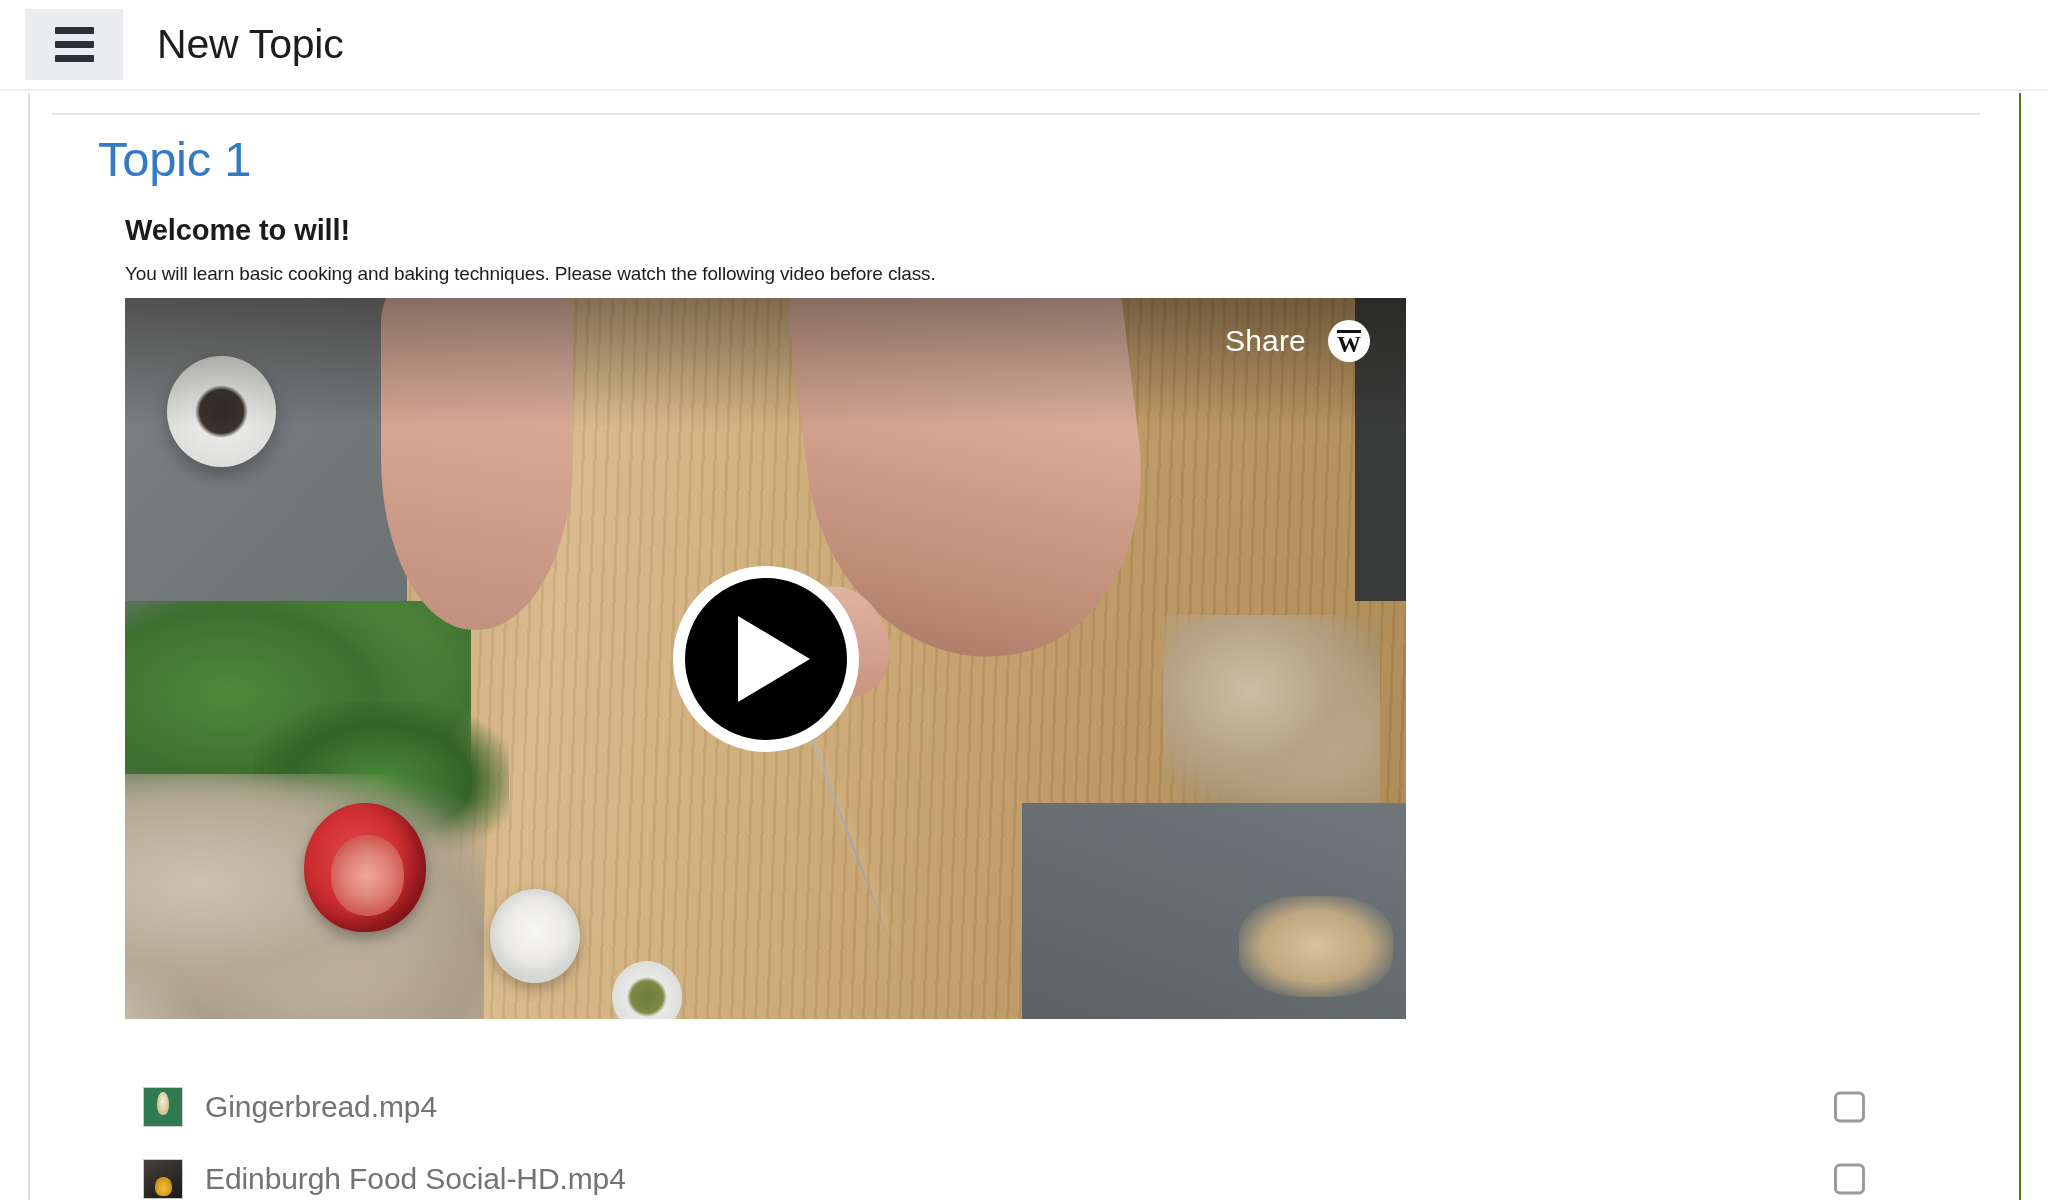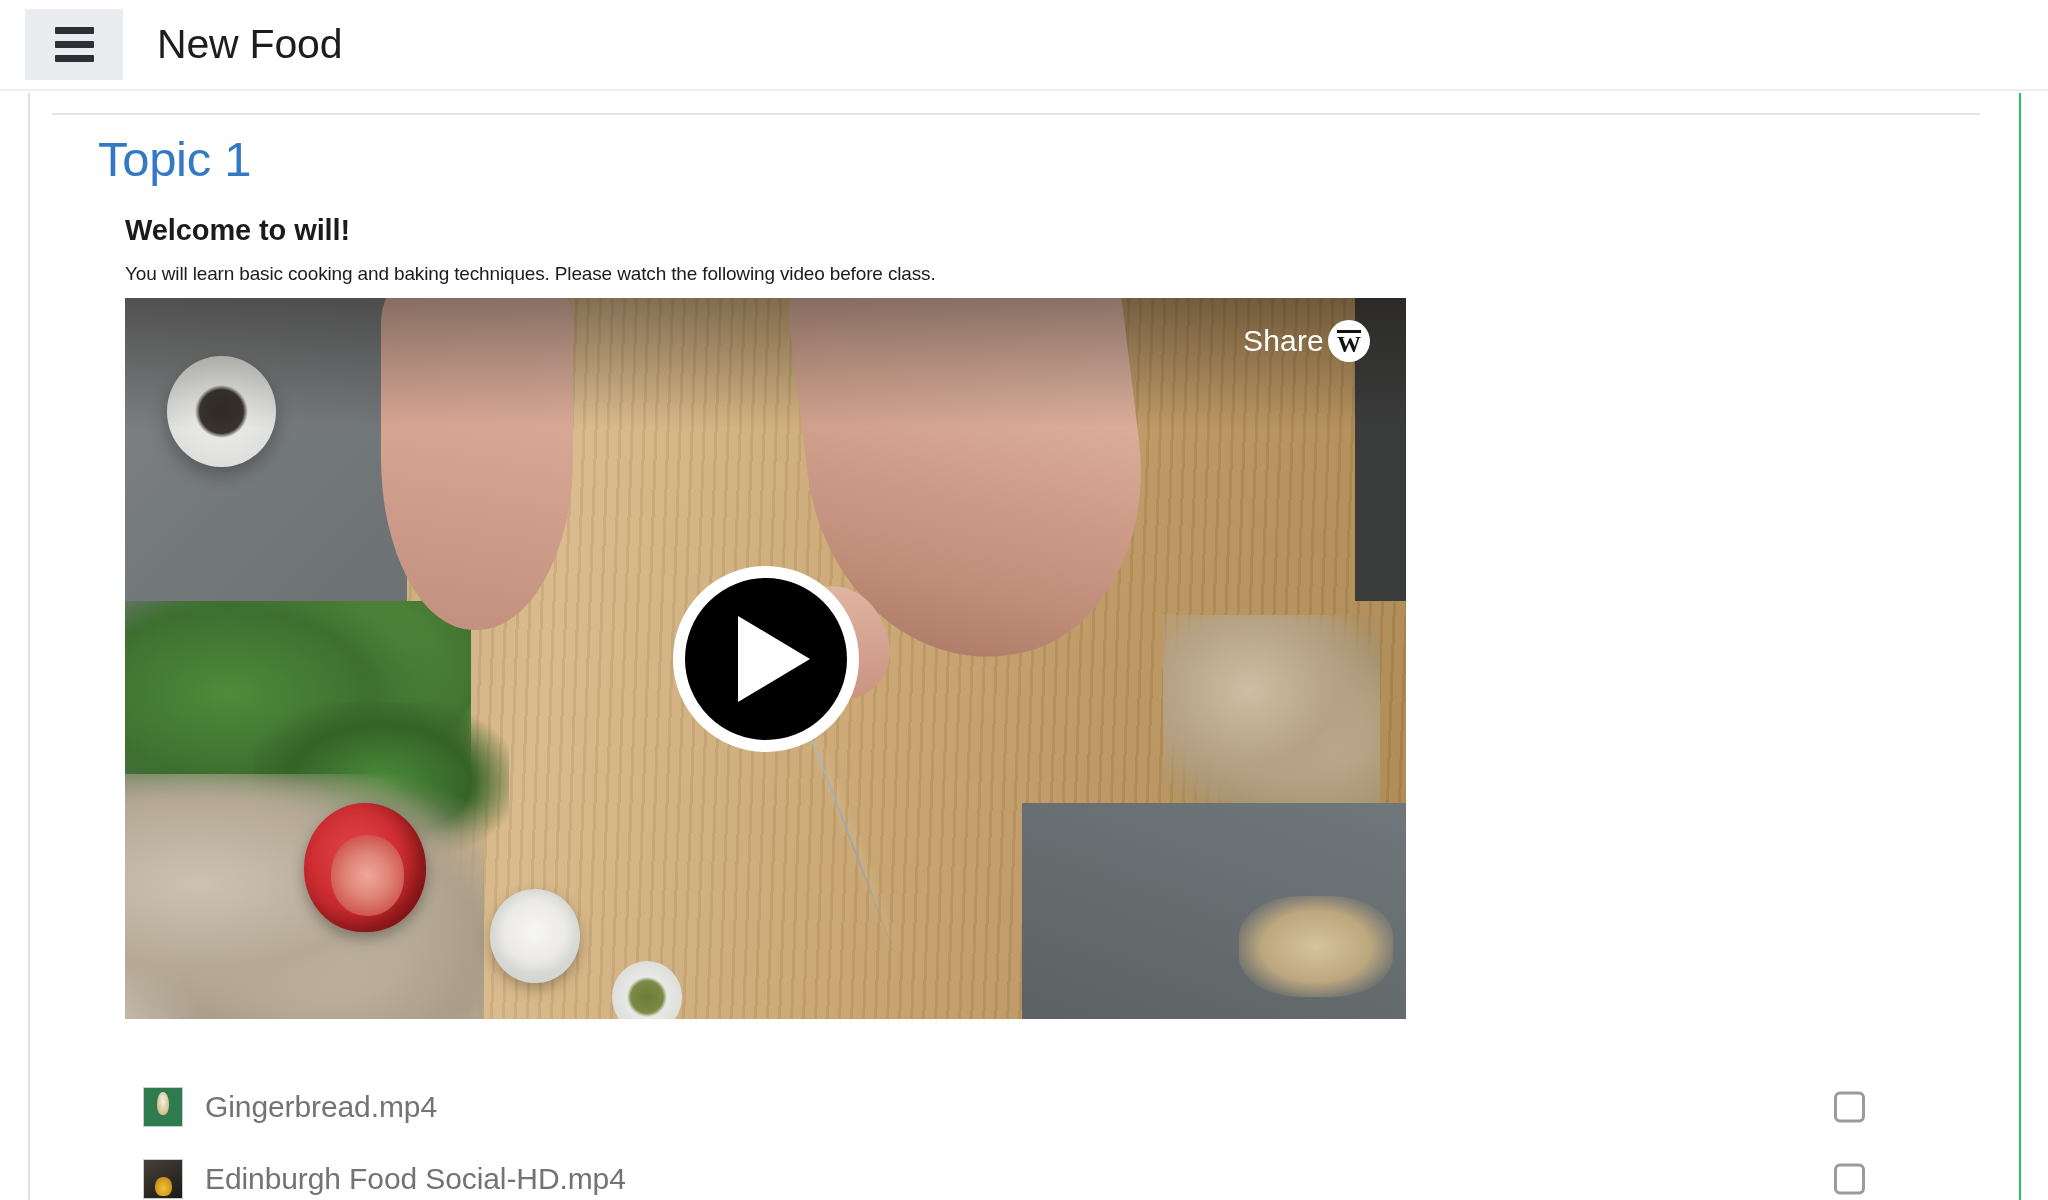--- a/index.html
+++ b/index.html
@@ -70,21 +70,21 @@
     border-right: 17px solid transparent;
     border-top: 16px solid #3479c4;
     cursor: pointer;
   }
 
   
   .page-frame {
     position: absolute; top: 93px; left: 28px;
     width: 1993px; height: 1107px;
     border-left: 2px solid #dcdee0;
-    border-right: 2px solid #22c55e;
+    border-right: 2px solid #4d7c0f;
     background: #ffffff;
   }
   .top-rule {
     position: absolute; top: 20px; left: 22px;
     width: 1928px; height: 2px; background: #e2e4e6;
   }
 
   
   .content { position: absolute; top: 42px; left: 68px; width: 1880px; }
   .topic-title {
@@ -223,21 +223,21 @@
     background: radial-gradient(ellipse at 50% 50%, #d7c39c 0%, #bca77f 50%, rgba(180,160,120,0) 80%);
     border-radius: 40%;
   }
   .v-plate {
     position: absolute; left: 1%; top: 60%; width: 24%; height: 40%;
     border-radius: 50%;
     background: radial-gradient(ellipse at 50% 50%, rgba(225,200,155,0.0) 52%, rgba(222,196,150,0.55) 60%, rgba(200,172,124,0.35) 76%, rgba(200,172,124,0) 88%);
   }
   .share-row {
     position: absolute; right: 36px; top: 22px;
-    display: flex; align-items: center; gap: 4px; cursor: pointer; justify-content: center;
+    display: flex; align-items: center; gap: 22px; cursor: pointer; justify-content: center;
   }
   .share-label { color: #ffffff; font-size: 30px; letter-spacing: 0.2px; }
   .w-logo {
     width: 42px; height: 42px; border-radius: 50%;
     background: #ffffff; display: flex; align-items: center; justify-content: center;
     flex-direction: column; padding-top: 3px;
   }
   .w-bar { width: 24px; height: 3px; background: #111; margin-bottom: 1px; }
   .w-letter { font-size: 24px; font-weight: bold; color: #111; line-height: 0.85;
               font-family: "Liberation Serif", serif; }
@@ -296,21 +296,21 @@
 <body>
 
 <div class="header">
 
   <button class="burger-btn">
     <span class="burger-bar"></span>
     <span class="burger-bar"></span>
     <span class="burger-bar"></span>
   </button>
 
-  <div class="site-title">New Food</div>
+  <div class="site-title">New Topic</div>
 
 </div>
 
 <div class="page-frame">
   <div class="top-rule"></div>
 
   <div class="content">
 
     <div class="topic-title">Topic 1</div>
 

